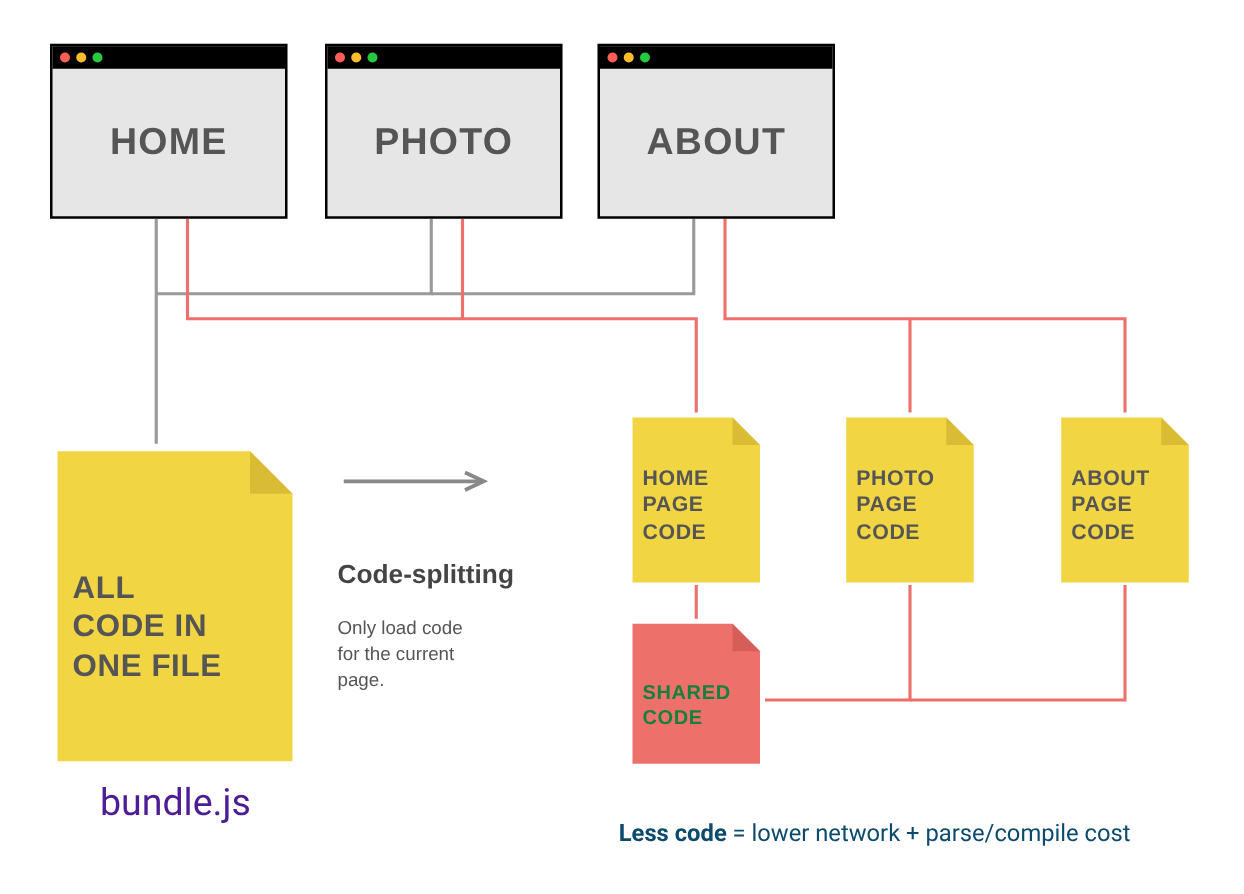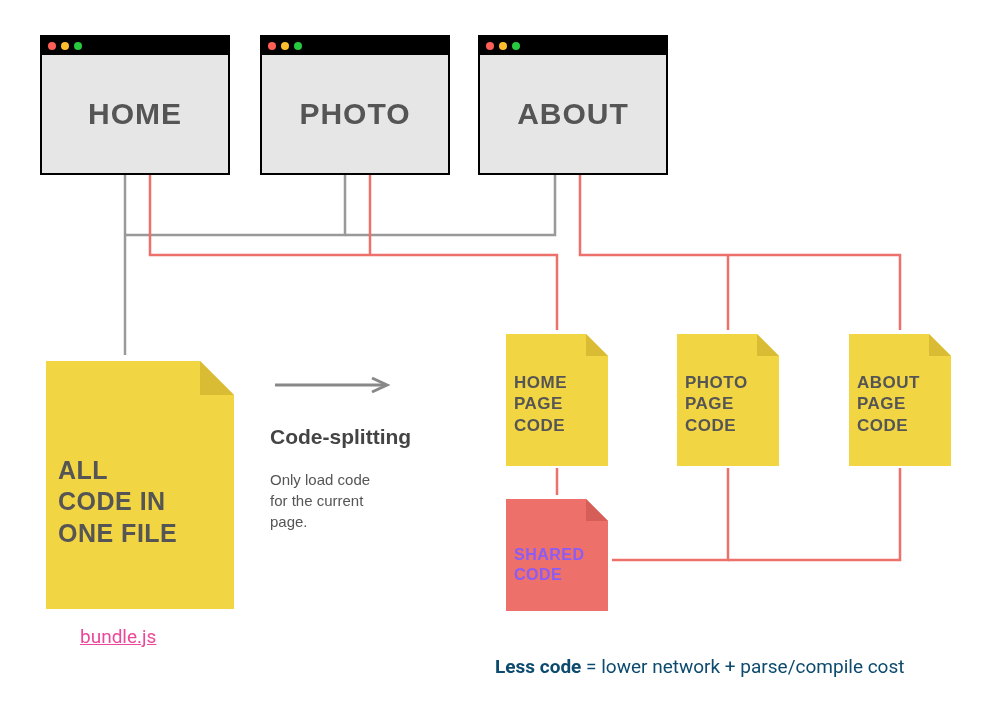--- a/index.html
+++ b/index.html
@@ -114,21 +114,21 @@
     position: absolute;
     top: 0; left: 0;
     width: 100%;
     height: 100%;
   }
   .file-shared .label {
     position: absolute;
     left: 12px;
     top: 50px;
     font-size: 16px;
-    color: #8b5cf6;
+    color: #15803d;
   }
 
   
   .mid-text {
     position: absolute;
     font-family: "Helvetica Neue", Helvetica, Arial, sans-serif;
     color: #555;
   }
   .mid-text .heading {
     font-weight: 700;
@@ -136,23 +136,22 @@
     margin-bottom: 20px;
     color: #444;
   }
   .mid-text .sub {
     font-size: 15px;
     line-height: 1.4;
   }
 
   .bundle-caption {
     position: absolute;
-    font-size: 19px;
-    color: #ec4899;
-    text-decoration: underline;
+    font-size: 30px;
+    color: #4c1d95;
   }
   .footer-note {
     position: absolute;
     font-size: 19px;
     color: #0c4a6e;
   }
   .footer-note b { font-weight: 700; }
 
   .arrow {
     position: absolute;
@@ -233,21 +232,21 @@
     <svg class="shape" viewBox="0 0 200 260">
       <path d="M6,6 L160,6 L194,40 L194,254 L6,254 Z" fill="#f2d543"></path>
       <path d="M160,6 L194,40 L160,40 Z" fill="#d9bc34"></path>
     </svg>
     <span class="label">ALL
 CODE IN
 ONE FILE</span>
   </div>
   <div class="bundle-caption" style="left:80px; top:625px;">bundle.js</div>
 
-  <div class="mid-text" style="left:270px; top:425px; width:210px;">
+  <div class="mid-text" style="left:270px; top:448px; width:210px;">
     <div class="heading">Code-splitting</div>
     <div class="sub" style="white-space:pre-line;">Only load code
 for the current
 page.</div>
   </div>
 
   <div class="file file-small" style="left:502px; top:330px;">
     <svg class="shape" viewBox="0 0 110 140">
       <path d="M4,4 L84,4 L106,26 L106,136 L4,136 Z" fill="#f2d543"></path>
       <path d="M84,4 L106,26 L84,26 Z" fill="#d9bc34"></path>

